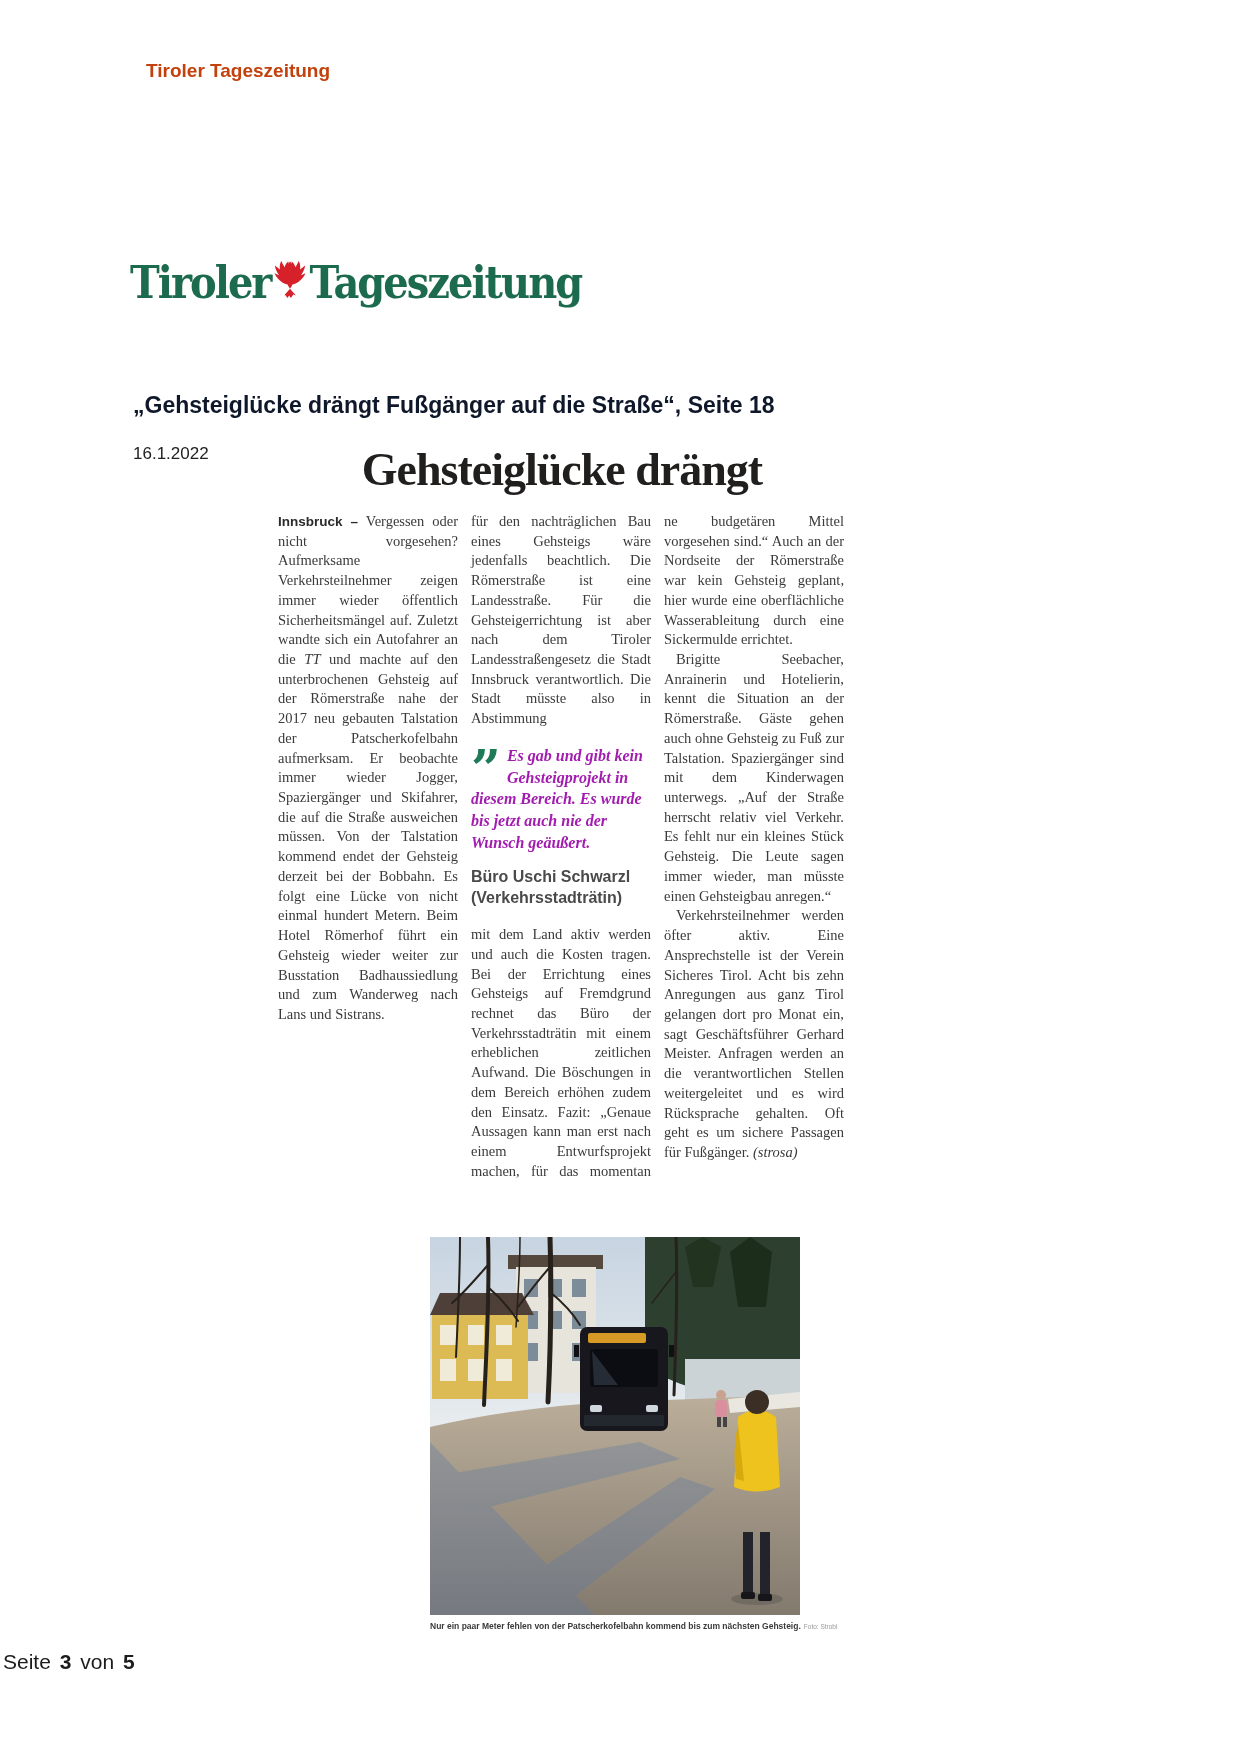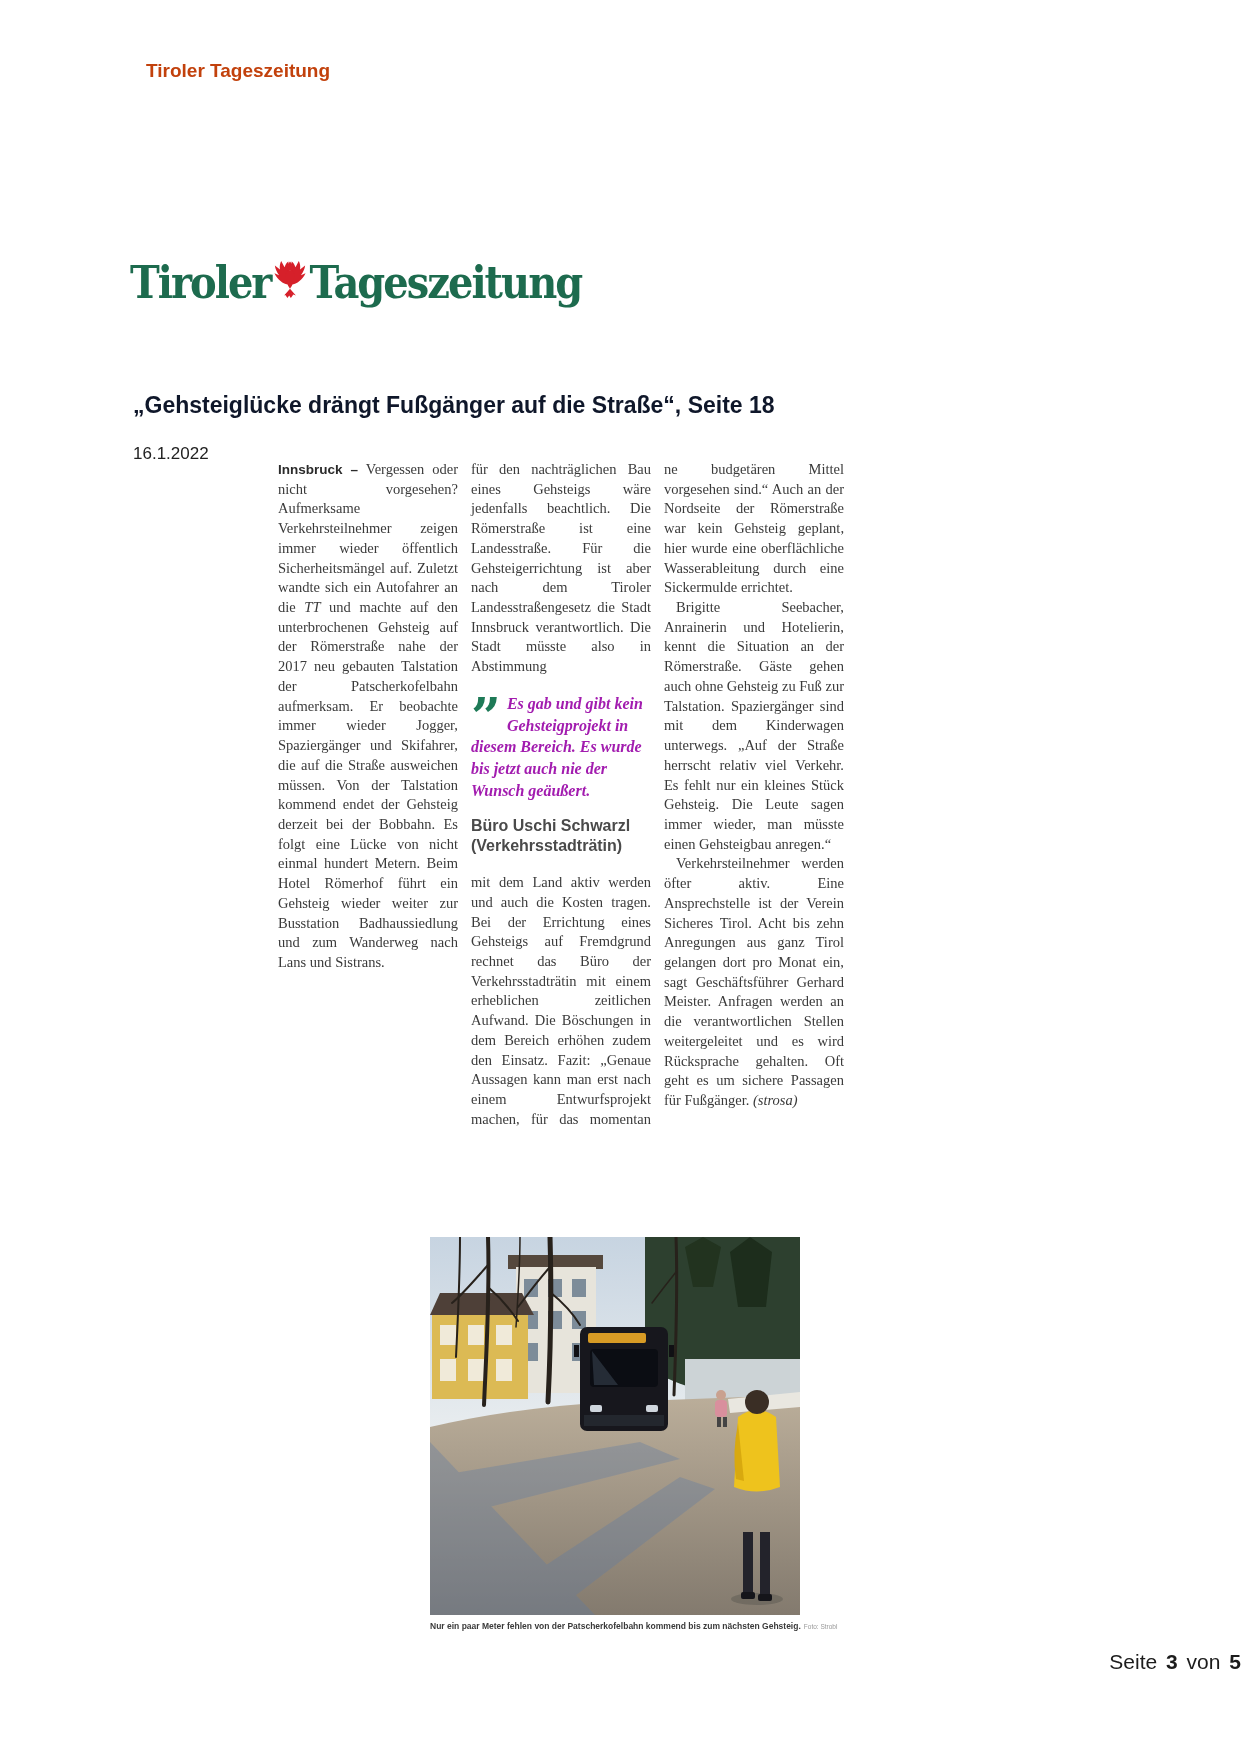--- a/index.html
+++ b/index.html
@@ -44,21 +44,21 @@
   .sig{font-style:italic;}
 
   .photo{position:absolute;left:430px;top:1237px;width:370px;height:378px;background:#dfe6ec;}
   .photo svg{display:block;}
   .caption{
     position:absolute;left:430px;top:1621px;width:384px;font-size:8.5px;font-weight:bold;
     color:#3a3a3a;white-space:nowrap;
   }
   .caption .credit{font-weight:normal;color:#999;font-size:6.5px;margin-left:3px;}
   .page-footer{
-    position:absolute;left:0;top:1650px;width:1241px;text-align:right;font-size:21px;color:#1c1c1c;
+    position:absolute;left:0;top:1650px;width:1241px;text-align:left;font-size:21px;color:#1c1c1c;
   }
   .page-footer b{font-weight:bold;}
   .page-footer span{margin:0 3px;}
 </style>
 </head>
 <body>
 
 <div class="doc-header">Tiroler Tageszeitung</div>
 
 <div class="masthead">
@@ -77,20 +77,21 @@
     </svg>
   </span>
   <span class="word">Tageszeitung</span>
 </div>
 
 <div class="clip-title">„Gehsteiglücke drängt Fußgänger auf die Straße“, Seite 18</div>
 <div class="clip-date">16.1.2022</div>
 
 <div class="article">
   <div class="headline">
+    <div>Gehsteiglücke drängt</div>
   </div>
 
   <div class="columns">
 
     <div class="col">
       <p><span class="lead-label">Innsbruck –</span><span> Vergessen oder nicht vorgesehen? Aufmerksame Verkehrsteilnehmer zeigen immer wieder öffentlich Sicherheitsmängel auf. Zuletzt wandte sich ein Autofahrer an die </span><span class="tt-italic">TT</span><span> und machte auf den unterbrochenen Gehsteig auf der Römerstraße nahe der 2017 neu gebauten Talstation der Patscherkofelbahn aufmerksam. Er beobachte immer wieder Jogger, Spaziergänger und Skifahrer, die auf die Straße ausweichen müssen. Von der Talstation kommend endet der Gehsteig derzeit bei der Bobbahn. Es folgt eine Lücke von nicht einmal hundert Metern. Beim Hotel Römerhof führt ein Gehsteig wieder weiter zur Busstation Badhaussiedlung und zum Wanderweg nach Lans und Sistrans.</span></p>
     </div>
 
     <div class="col">
       <p>für den nachträglichen Bau eines Gehsteigs wäre jedenfalls beachtlich. Die Römerstraße ist eine Landesstraße. Für die Gehsteigerrichtung ist aber nach dem Tiroler Landesstraßengesetz die Stadt Innsbruck verantwortlich. Die Stadt müsste also in Abstimmung</p>

